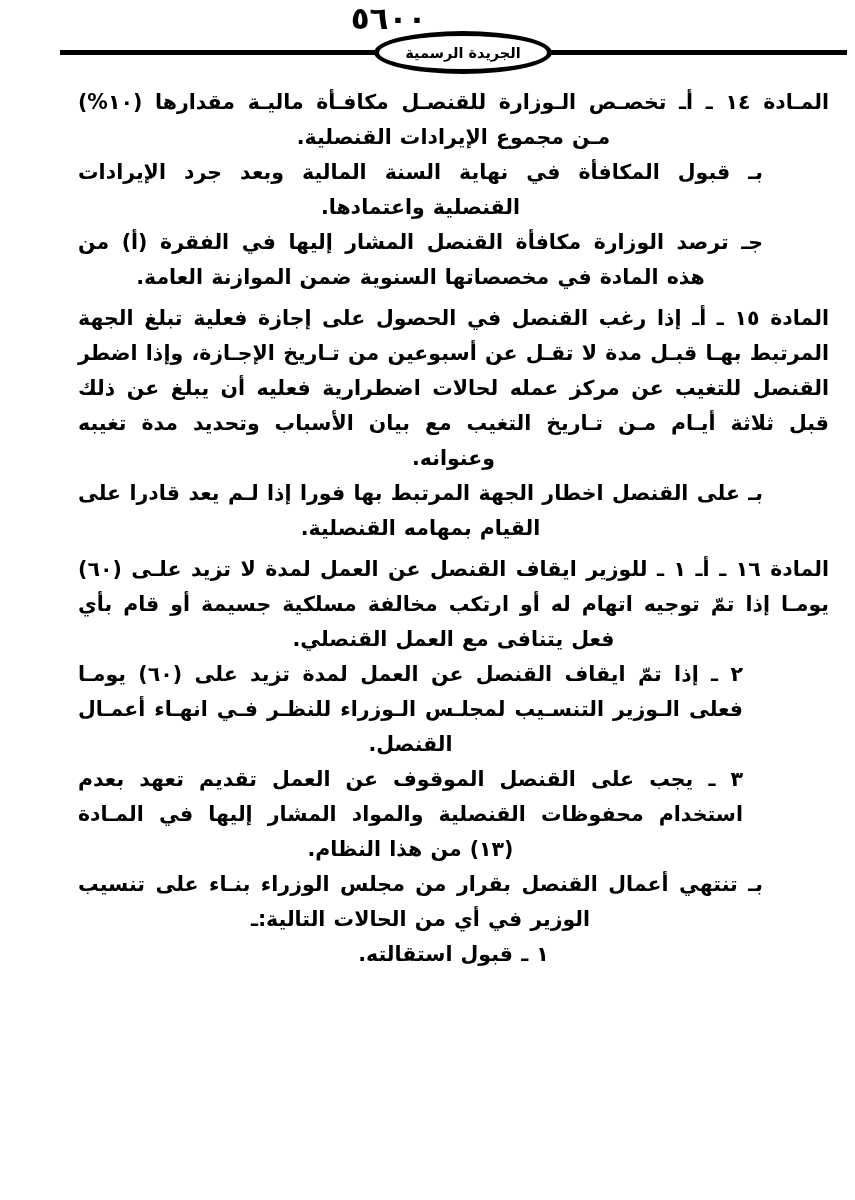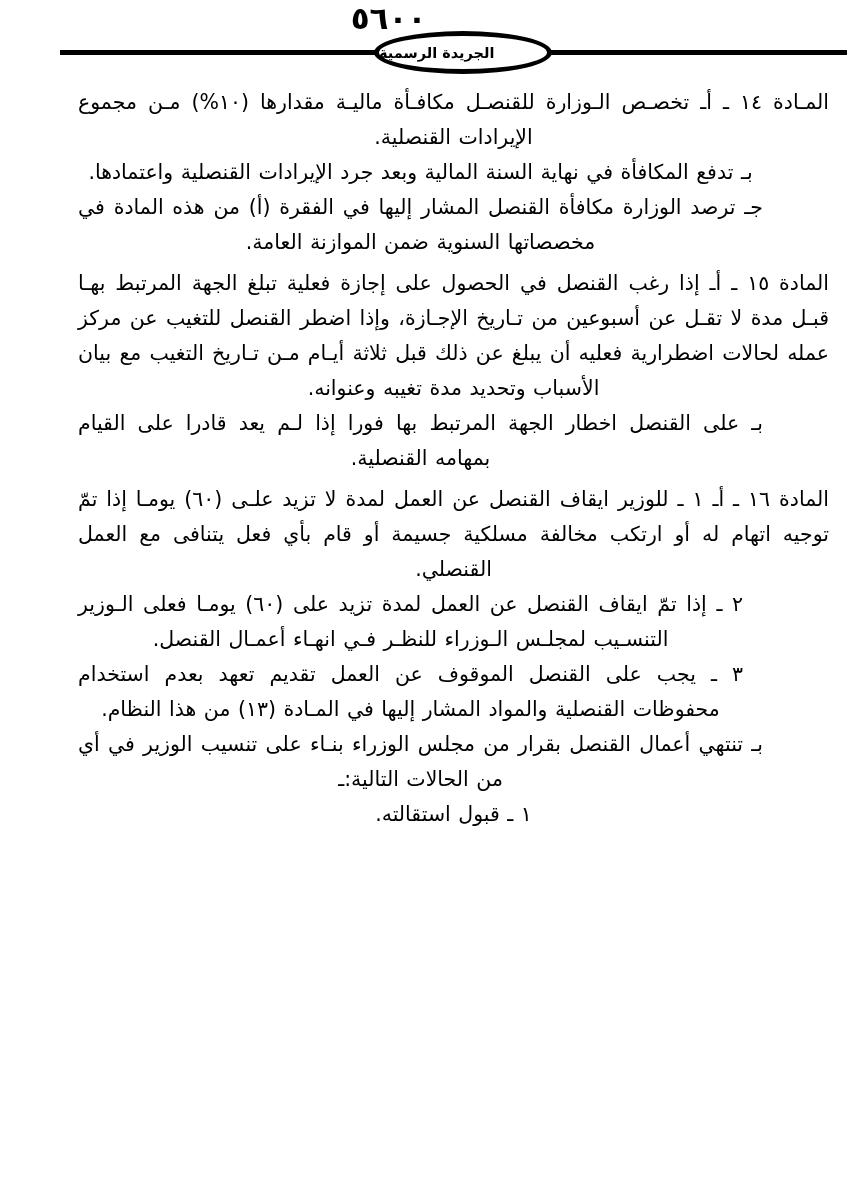--- a/index.html
+++ b/index.html
@@ -56,21 +56,21 @@
     position: absolute;
     top: 31px;
     left: 322px;
     width: 178px;
     height: 43px;
     border: 5px solid #000000;
     border-radius: 50%;
     background: #ffffff;
     display: flex;
     align-items: center;
-    justify-content: flex-end;
+    justify-content: center;
     box-sizing: border-box;
   }
 
   .masthead-label {
     font-size: 14.5px;
     font-weight: bold;
     color: #000000;
     white-space: nowrap;
     letter-spacing: 0px;
   }
@@ -85,21 +85,21 @@
   .article {
     margin-bottom: 0;
   }
 
   .article + .article {
     margin-top: 6px;
   }
 
   .para {
     font-size: 20.5px;
-    font-weight: normal;
+    font-weight: bold;
     color: #000000;
     line-height: 35px;
     text-align: justify;
     text-align-last: center;
     margin: 0;
     direction: rtl;
     unicode-bidi: isolate;
     word-spacing: 1px;
   }
 
@@ -133,21 +133,21 @@
     <div class="page-number">٥٦٠٠</div>
     <div class="header-rule"></div>
     <div class="masthead-ellipse">
       <span class="masthead-label">الجريدة الرسمية</span>
     </div>
   </div>
 
   <div class="content">
       <div class="article">
         <p class="para article-head">المـادة ١٤ ـ أـ  تخصـص الـوزارة للقنصـل مكافـأة ماليـة مقدارها (١٠%) مـن مجموع الإيرادات القنصلية.</p>
-        <p class="para sub-letter">بـ  تدفع المكافأة في نهاية السنة المالية وبعد جرد الإيرادات القنصلية واعتمادها.</p>
+        <p class="para sub-letter">بـ  قبول المكافأة في نهاية السنة المالية وبعد جرد الإيرادات القنصلية واعتمادها.</p>
         <p class="para sub-letter">جـ  ترصد الوزارة مكافأة القنصل المشار إليها في الفقرة (أ) من هذه المادة في مخصصاتها السنوية ضمن الموازنة العامة.</p>
       </div>
       <div class="article">
         <p class="para article-head">المادة ١٥ ـ أـ إذا رغب القنصل في الحصول على إجازة فعلية تبلغ الجهة المرتبط بهـا قبـل مدة لا تقـل عن أسبوعين من تـاريخ الإجـازة، وإذا اضطر القنصل للتغيب عن مركز عمله لحالات اضطرارية فعليه أن يبلغ عن ذلك قبل ثلاثة أيـام مـن تـاريخ التغيب مع بيان الأسباب وتحديد مدة تغيبه وعنوانه.</p>
         <p class="para sub-letter">بـ على القنصل اخطار الجهة المرتبط بها فورا إذا لـم يعد قادرا على القيام بمهامه القنصلية.</p>
       </div>
       <div class="article">
         <p class="para article-head">المادة ١٦ ـ أـ ١ ـ  للوزير ايقاف القنصل عن العمل لمدة لا تزيد علـى (٦٠) يومـا إذا تمّ توجيه اتهام له أو ارتكب مخالفة مسلكية جسيمة أو قام بأي فعل يتنافى مع العمل القنصلي.</p>
         <p class="para sub-number">٢ ـ إذا تمّ ايقاف القنصل عن العمل لمدة تزيد على (٦٠) يومـا فعلى الـوزير التنسـيب لمجلـس الـوزراء للنظـر فـي انهـاء أعمـال القنصل.</p>
         <p class="para sub-number">٣ ـ يجب على القنصل الموقوف عن العمل تقديم تعهد بعدم استخدام محفوظات القنصلية والمواد المشار إليها في المـادة (١٣) من هذا النظام.</p>

